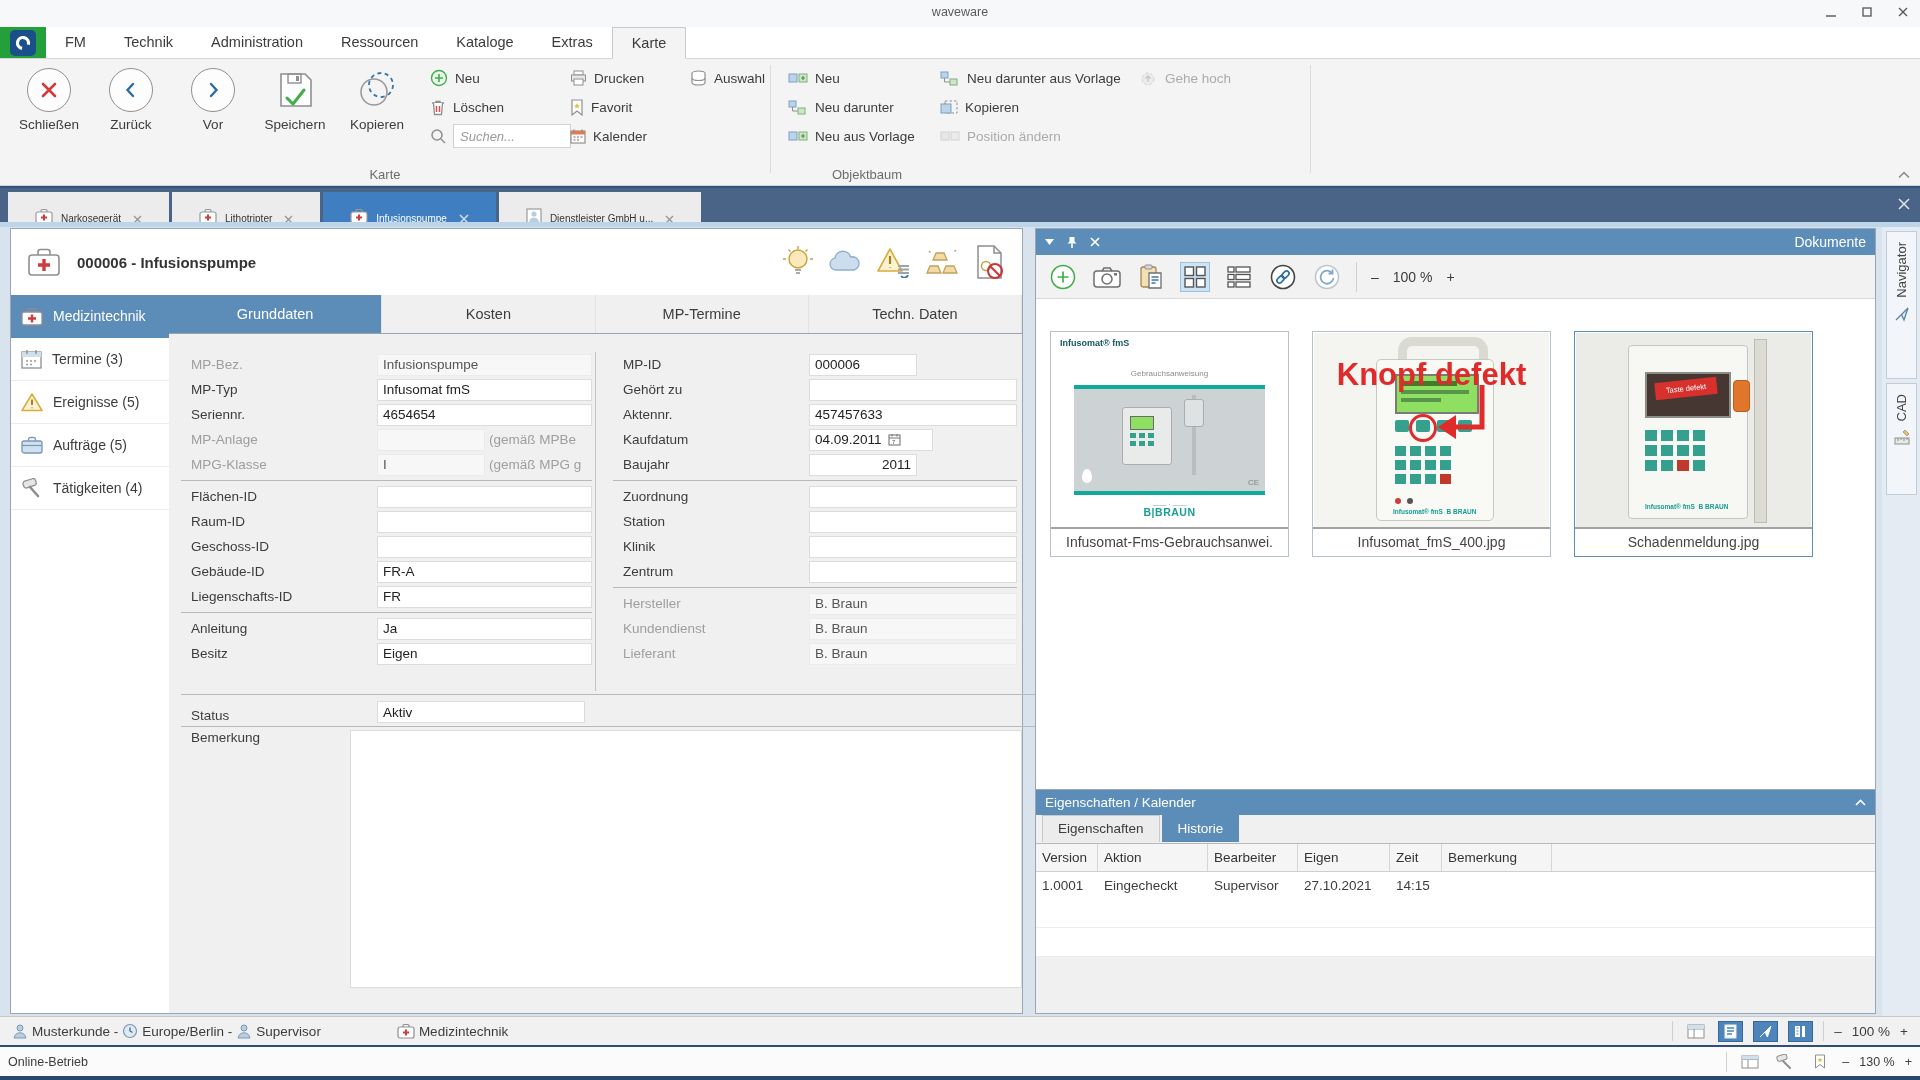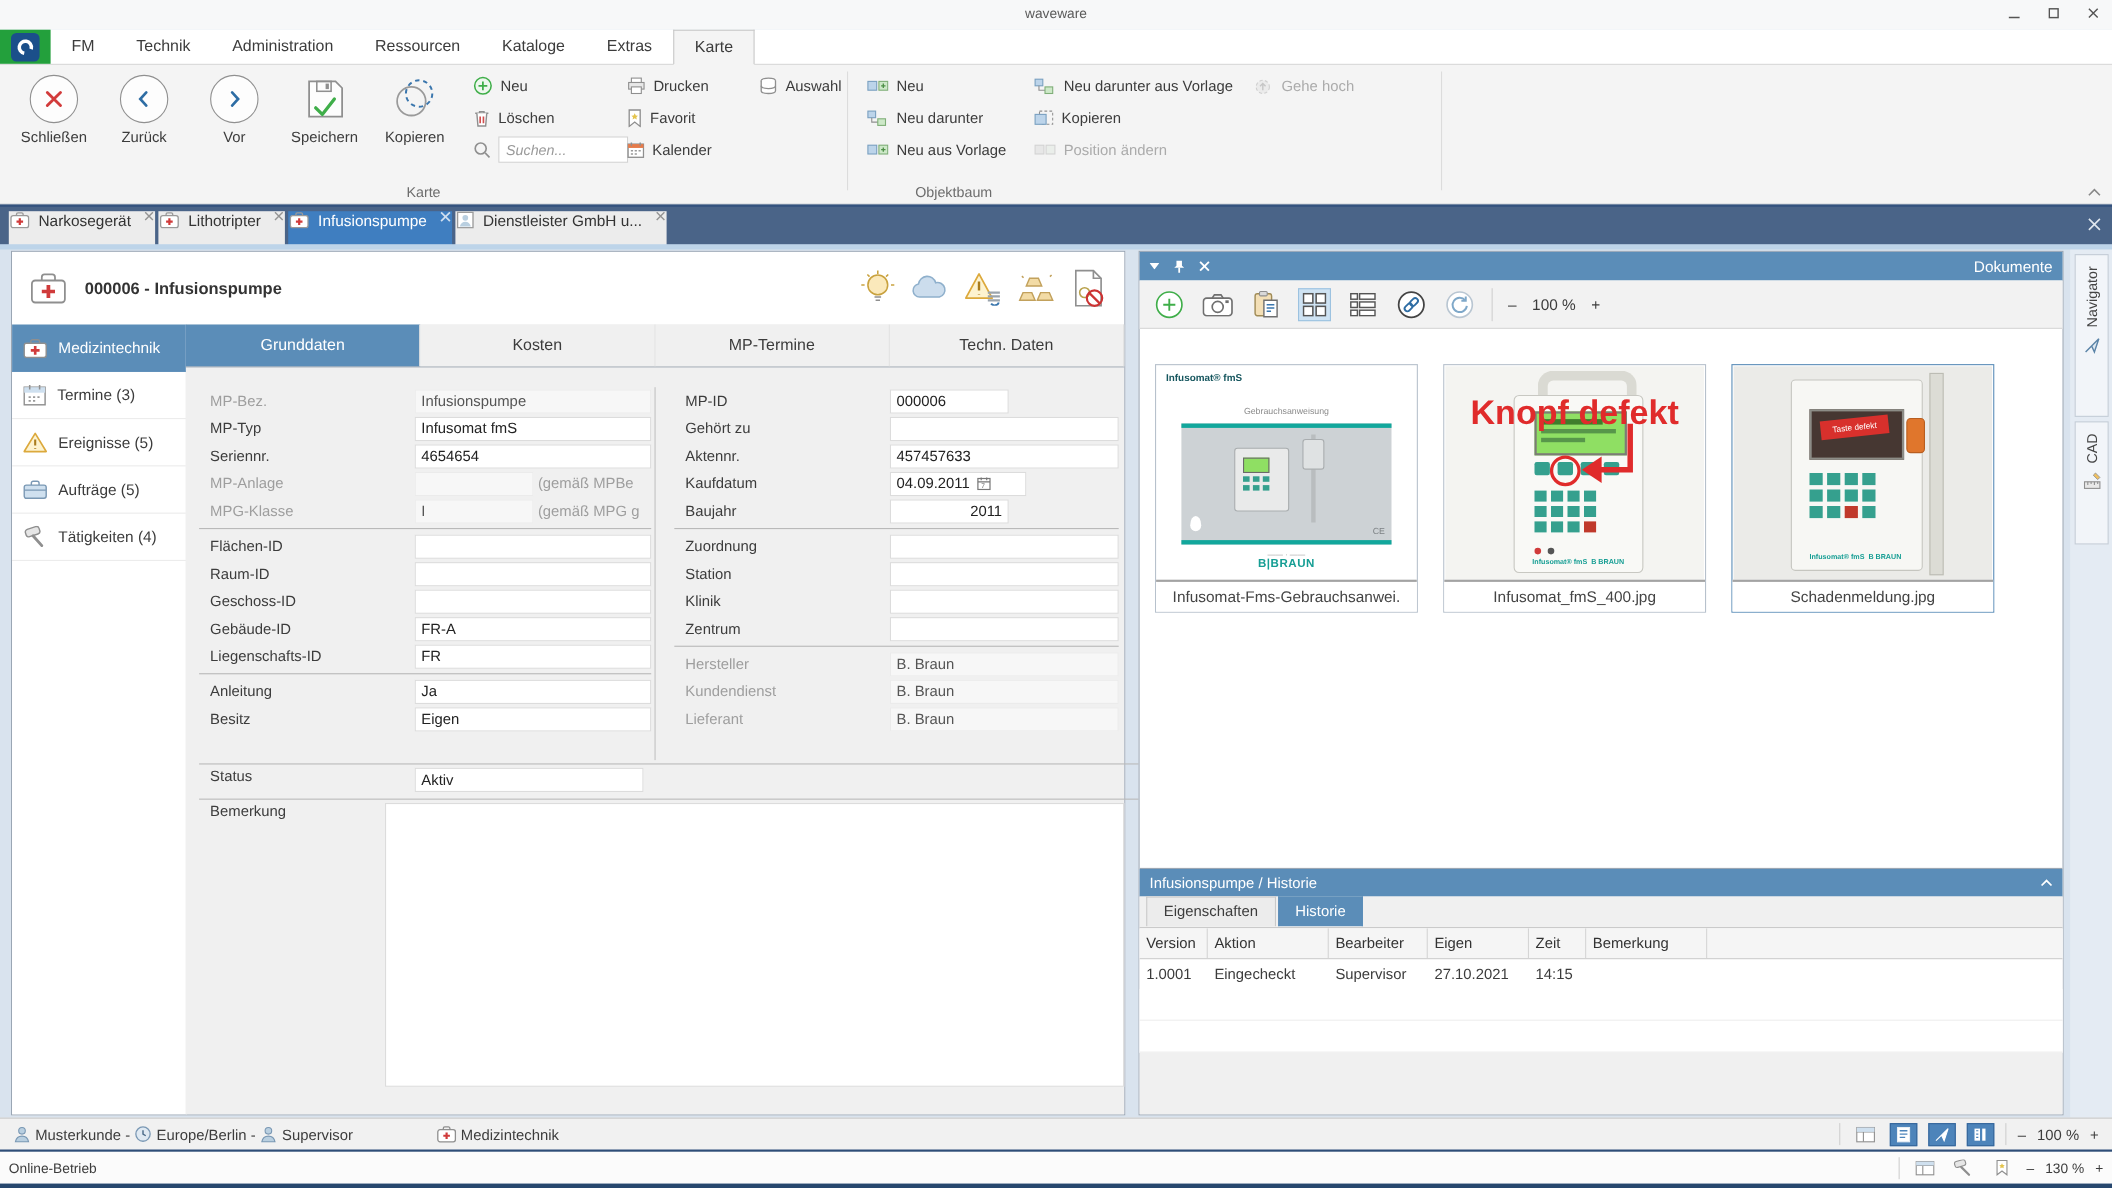--- a/index.html
+++ b/index.html
@@ -32,21 +32,21 @@
   .sm-col{position:absolute;top:8px;display:flex;flex-direction:column;gap:7px;}
   .sm-item{display:flex;align-items:center;gap:7px;height:22px;font-size:13.5px;color:#3c3c3c;white-space:nowrap;}
   .sm-item.disabled{color:#ababab;}
   .searchbox{width:104px;height:22px;background:#fff;border:1px solid #d2d2d2;display:flex;align-items:center;padding:0 6px;}
   .searchbox .ph{font-size:13px;font-style:italic;color:#9a9a9a;}
   .ribbon-collapse{position:absolute;right:10px;bottom:6px;}
 
   
   .doctabbar{position:absolute;top:186px;left:0;right:0;height:36px;background:#4a6488;border-top:2px solid #33527e;}
   .doctabs{position:absolute;left:8px;top:4px;display:flex;gap:3px;}
-  .dtab{height:32px;background:#ececec;display:flex;align-items:flex-start;gap:8px;padding:0 1px;font-size:14px;color:#333;}
+  .dtab{height:32px;background:#ececec;display:flex;align-items:flex-end;gap:8px;padding:0 27px;font-size:10px;color:#333;}
   .dtab.active{background:#3f7ec0;color:#fff;}
   .dtab .tclose{margin-left:4px;opacity:.75;}
   .dtabbar-close{position:absolute;right:10px;top:10px;}
   .blue-strip{position:absolute;top:222px;left:0;right:0;height:5px;background:#bdd4e9;}
 
   
   .workspace{position:absolute;top:227px;left:0;right:0;height:789px;background:#d9e3ee;}
 
   
   .record-panel{position:absolute;left:10px;top:1px;width:1013px;height:786px;background:#fff;border:1px solid #9aa6b4;box-sizing:border-box;}
@@ -68,21 +68,21 @@
   .frow{height:25px;display:flex;align-items:center;}
   .flabel{width:196px;font-size:13.5px;color:#3c3c3c;padding-left:10px;box-sizing:border-box;white-space:nowrap;}
   .muted .flabel{color:#9e9e9e;}
   .finput{flex:1;height:20px;background:#fff;border:1px solid #dcdcdc;font-size:13.5px;color:#222;padding:0 5px;display:flex;align-items:center;overflow:hidden;white-space:nowrap;}
   .finput.ro{background:#f7f7f7;border-color:#ebebeb;color:#555;}
   .finput.short{flex:0 0 96px;}
   .finput.num{justify-content:flex-end;}
   .suffix{flex:1;font-size:13.5px;color:#9e9e9e;overflow:hidden;white-space:nowrap;padding-left:4px;}
   .fsep{height:1px;background:#b9b9b9;margin:3px 0;}
   .fsep-full{height:1px;background:#b9b9b9;margin:3px 0 3px 12px;width:985px;}
-  .statusrow{display:flex;align-items:flex-start;height:25px;padding-left:12px;}
+  .statusrow{display:flex;align-items:flex-end;height:25px;padding-left:12px;}
   .bemrow{display:flex;padding-left:12px;margin-top:2px;}
   .bembox{width:786px;height:256px;background:#fff;border:1px solid #dcdcdc;margin-left:1px;}
 
   
   .dok-panel{position:absolute;left:1035px;top:1px;width:841px;height:786px;background:#fff;border:1px solid #9aa6b4;box-sizing:border-box;}
   .dok-head{position:absolute;top:0;left:0;right:0;height:26px;background:#5b8db8;color:#fff;display:flex;align-items:center;padding:0 9px;box-sizing:border-box;gap:13px;}
   .dok-head .dtitle{margin-left:auto;font-size:14px;}
   .dok-toolbar{position:absolute;top:26px;left:0;right:0;height:44px;background:#f2f2f2;border-bottom:1px solid #d8d8d8;display:flex;align-items:center;gap:14px;padding:0 12px;box-sizing:border-box;}
   .tb-sep{width:1px;height:30px;background:#d0d0d0;}
   .tbtn{width:30px;height:30px;display:flex;align-items:center;justify-content:center;}
@@ -916,21 +916,21 @@
               <div class="keypad3"></div>
               <span class="brand3">Infusomat® fmS&nbsp;&nbsp;B BRAUN</span>
             </div>
           </div>
           <div class="thumb-cap">Schadenmeldung.jpg</div>
         </div>
       </div>
 
       <div class="hist-panel">
         <div class="hist-head">
-          <span>Infusionspumpe / Historie</span>
+          <span>Eigenschaften / Kalender</span>
           <span class="chev">
               <svg width="11" height="7">
                 <path d="M1 6l4.5-4.5L10 6" fill="none" stroke="#fff" stroke-width="1.6"></path>
               </svg>
             </span>
         </div>
         <div class="hist-tabs">
           <div class="htab">Eigenschaften</div>
           <div class="htab active">Historie</div>
         </div>

